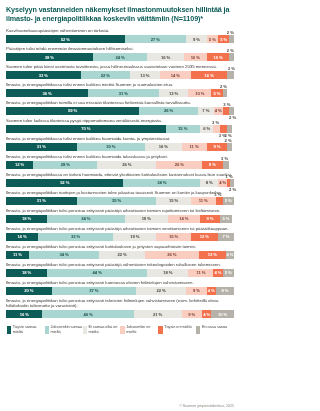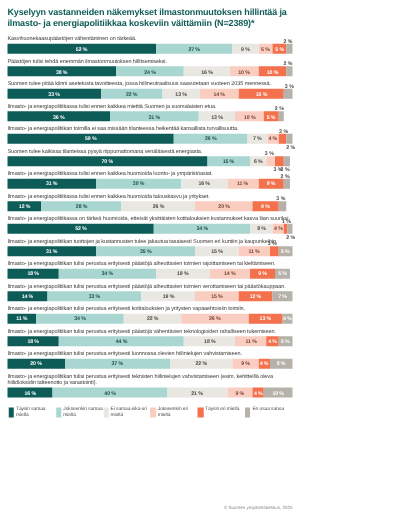--- a/index.html
+++ b/index.html
@@ -87,21 +87,21 @@
     bottom: 3px;
     font-size: 3.6px;
     color: #8a857e;
   }
 </style>
 </head>
 <body>
 
 <div class="page">
 
-  <div class="title">Kyselyyn vastanneiden näkemykset ilmastonmuutoksen hillintää ja ilmasto- ja energiapolitiikkaa koskeviin väittämiin (N=2389)*</div>
+  <div class="title">Kyselyyn vastanneiden näkemykset ilmastonmuutoksen hillintää ja ilmasto- ja energiapolitiikkaa koskeviin väittämiin (N=1109)*</div>
 
   <div id="rows-container">
       <div class="row">
         <div class="row-label">Kasvihuonekaasupäästöjen vähentäminen on tärkeää.</div>
         <div class="bar">
           <div class="seg s0" style="width: 52%;">52 %</div>
           <div class="seg s1" style="width: 27%;">27 %</div>
           <div class="seg s2" style="width: 9%;">9 %</div>
           <div class="seg s3" style="width: 5%;">5 %</div>
           <div class="seg s4" style="width: 5%;">5 %</div>

